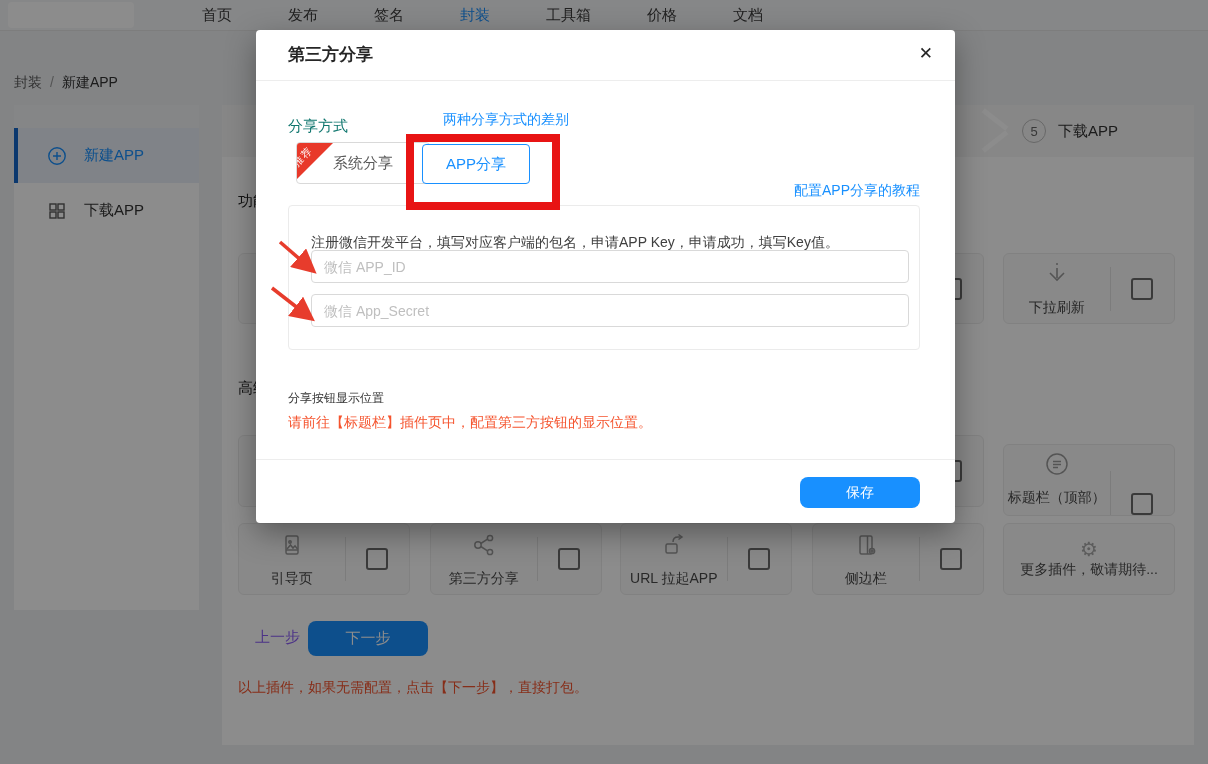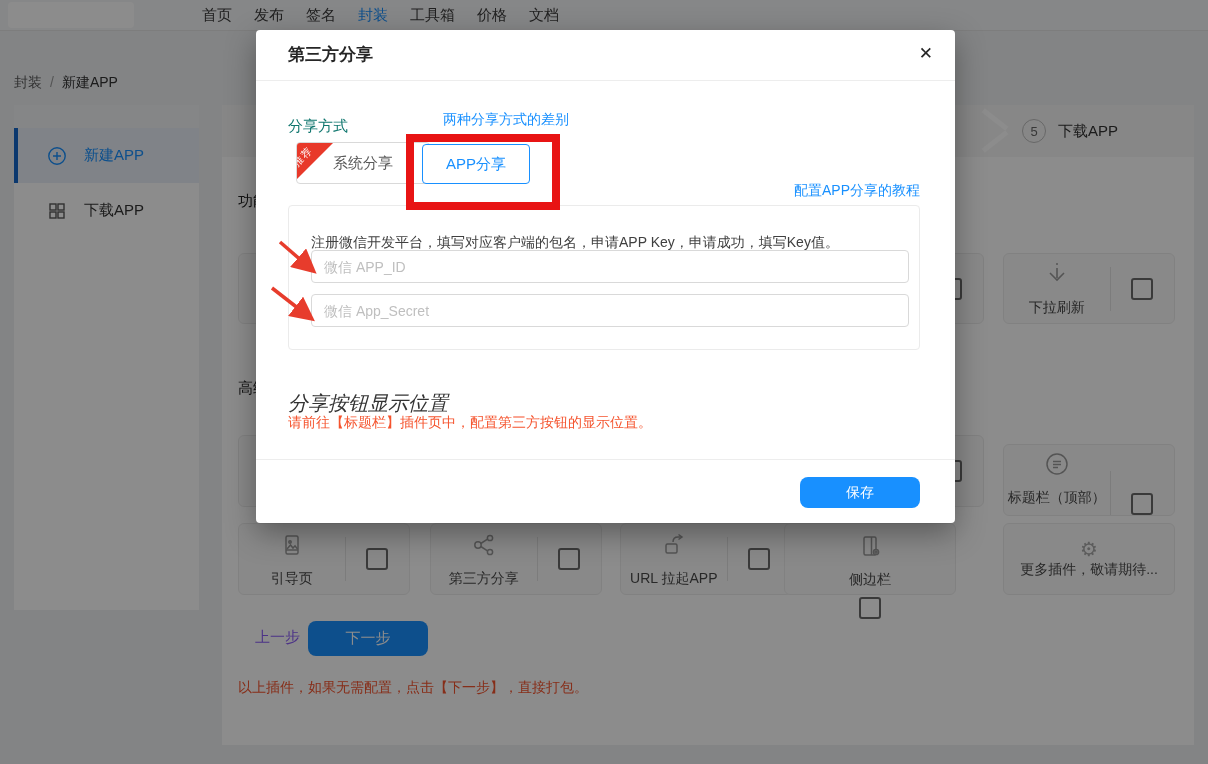--- a/index.html
+++ b/index.html
@@ -6,21 +6,21 @@
   body{
     width:1208px;height:764px;position:relative;overflow:hidden;
     background:#eef0f3;
     font-family:"Liberation Sans","DejaVu Sans",sans-serif;
     color:#333;
   }
 
   
   .topbar{position:absolute;left:0;top:0;width:1208px;height:30px;background:#f5f6f8;border-bottom:1px solid #e3e3e3;}
   .logo{position:absolute;left:8px;top:2px;width:126px;height:26px;background:#ffffff;border-radius:4px;}
-  .nav{position:absolute;left:202px;top:0;height:30px;display:flex;align-items:center;gap:22px;font-size:15px;color:#3c3c3c;}
+  .nav{position:absolute;left:202px;top:0;height:30px;display:flex;align-items:center;gap:56px;font-size:15px;color:#3c3c3c;}
   .nav .item{cursor:pointer;white-space:nowrap;}
   .nav .active{color:#1890ff;}
 
   .breadcrumb{position:absolute;left:14px;top:74px;font-size:14px;color:#595959;}
   .breadcrumb .sep{color:#9a9a9a;margin:0 8px;}
   .breadcrumb .cur{color:#333;}
 
   .sidebar{position:absolute;left:14px;top:105px;width:185px;height:505px;background:#ffffff;}
   .sidebar .cap{height:23px;background:#f3f4f6;}
   .side-item{height:55px;display:flex;align-items:center;padding-left:32px;gap:16px;font-size:15px;cursor:pointer;}
@@ -67,21 +67,21 @@
   .tab-app{position:absolute;left:166px;top:114px;width:106px;height:38px;border:1px solid #1890ff;border-radius:4px;background:#fff;display:flex;align-items:center;justify-content:center;font-size:15px;color:#1890ff;cursor:pointer;}
   .m-tutorial{position:absolute;right:35px;top:152px;font-size:14px;color:#1890ff;cursor:pointer;}
 
   .m-panel{position:absolute;left:32px;top:175px;width:630px;height:143px;border:1px solid #ebebeb;border-radius:4px;background:#fff;}
   .m-instruction{position:absolute;left:22px;top:16px;font-size:14px;color:#404040;margin-top:12px;}
   .m-input{position:absolute;left:22px;width:572px;height:31px;border:1px solid #d9d9d9;border-radius:4px;padding:0 12px;font-size:14px;color:#333;outline:none;font-family:inherit;}
   .m-input::placeholder{color:#bfbfbf;}
   .m-input.first{top:44px;}
   .m-input.second{top:88px;}
 
-  .m-poslabel{position:absolute;left:32px;top:360px;font-size:20px;color:#333;font-style:italic;}
+  .m-poslabel{position:absolute;left:32px;top:360px;font-size:12px;color:#333;}
   .m-posnote{position:absolute;left:32px;top:384px;font-size:14px;color:#f5542e;}
   .m-divider{position:absolute;left:0;right:0;top:429px;height:1px;background:#ededed;}
   .save-btn{position:absolute;left:544px;top:447px;width:120px;height:31px;background:#1890ff;border:none;border-radius:8px;color:#fff;font-size:14px;display:flex;align-items:center;justify-content:center;cursor:pointer;}
   .arrows{position:absolute;left:0;top:0;width:699px;height:493px;pointer-events:none;z-index:6;}
 </style>
 </head>
 <body>
 
 <div>
 
@@ -272,21 +272,21 @@
             <path d="M17.5 2.5L21 5l-3.5 2.5"></path>
           </svg>
       </span>
       <div class="card-label">URL 拉起APP</div>
     </div>
     <div class="card-divider"></div>
     <div class="card-check">
         <span class="checkbox"></span>
       </div>
   </div>
-  <div class="card" style="left:784px;top:523px;height:70px;flex-direction:column;">
+  <div class="card" style="left:812px;top:523px;height:70px;">
     <div class="card-main">
       <span class="picon">
         <svg width="26" height="26" viewBox="0 0 26 26" fill="none" stroke="#9a9a9a" stroke-width="1.5">
             <rect x="7" y="4" width="12" height="18" rx="1.5"></rect>
             <path d="M14.5 4v18"></path>
             <circle cx="19" cy="19" r="2.6" fill="#fafafa"></circle>
             <circle cx="19" cy="19" r="1.1"></circle>
           </svg>
       </span>
       <div class="card-label">侧边栏</div>

